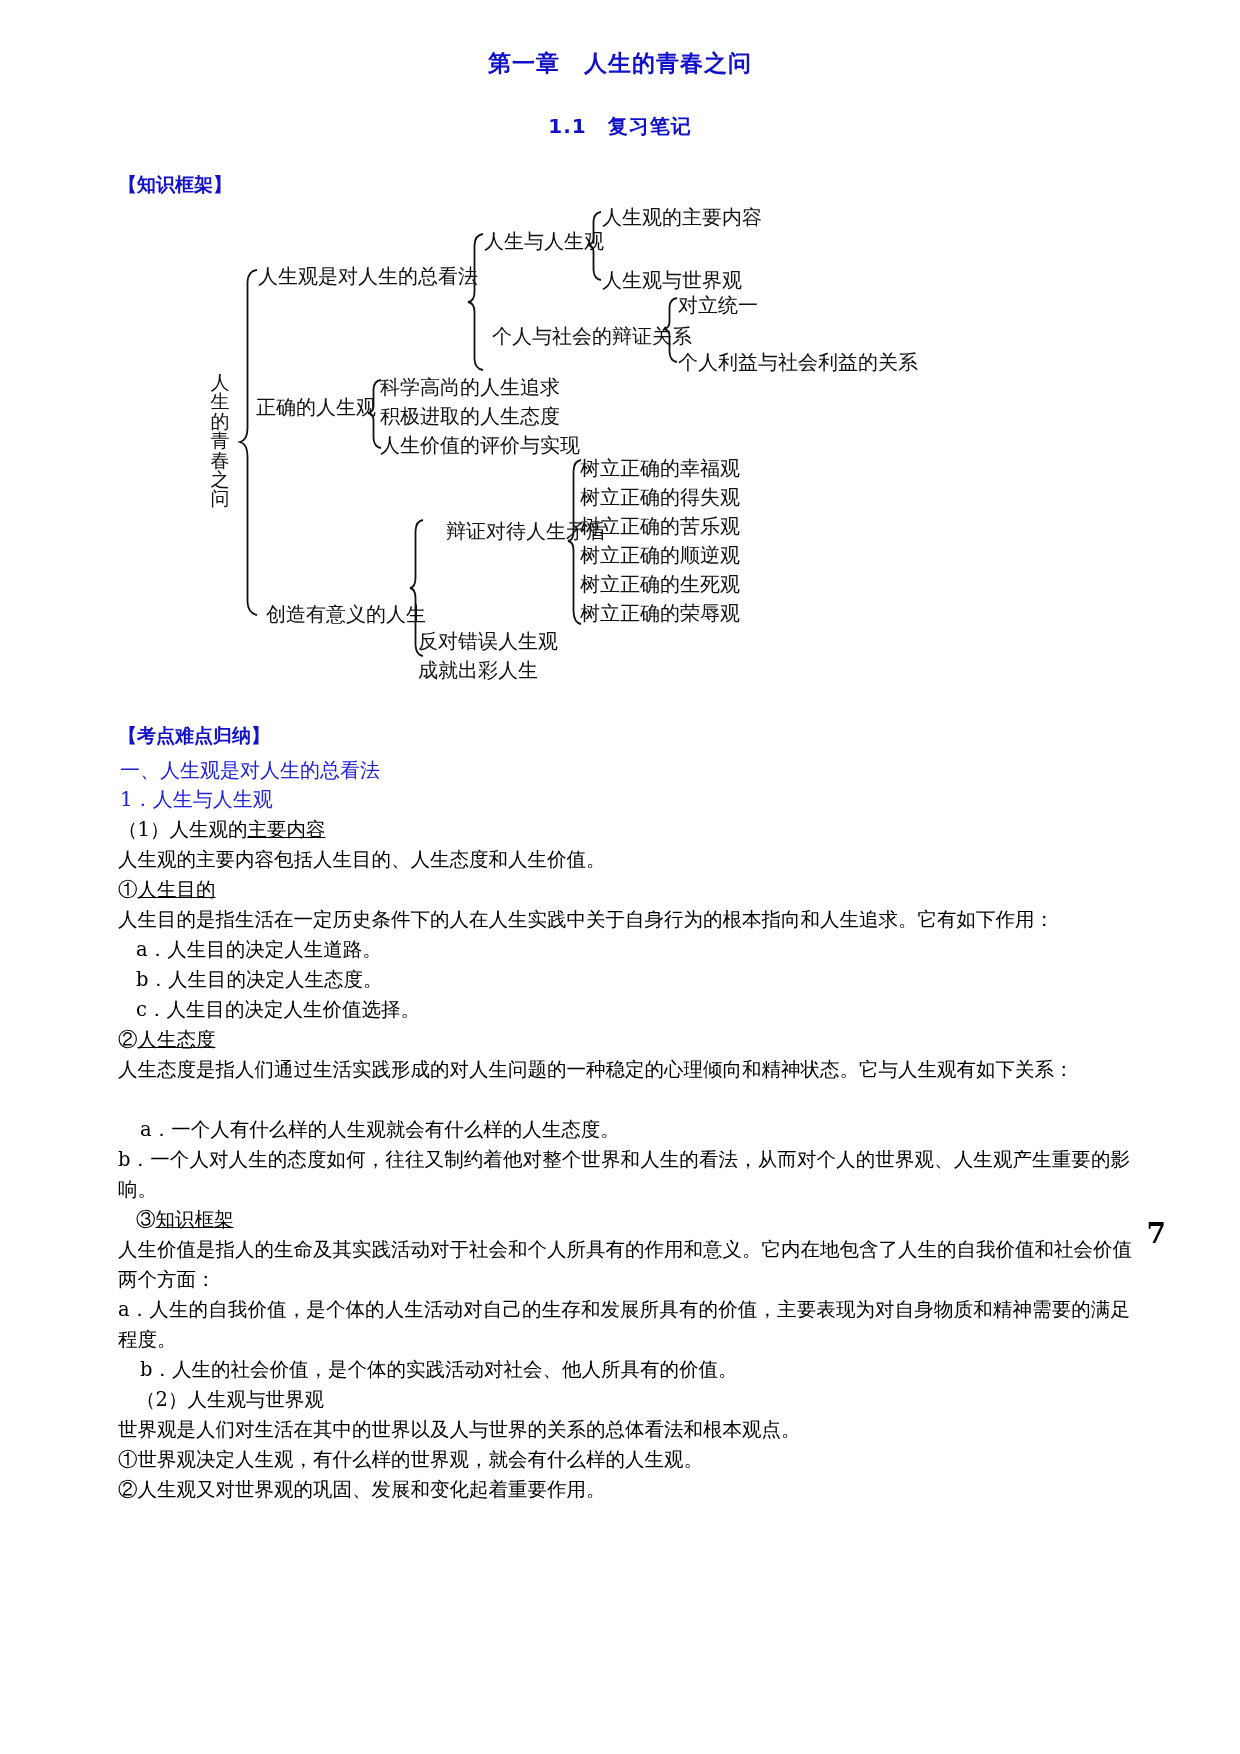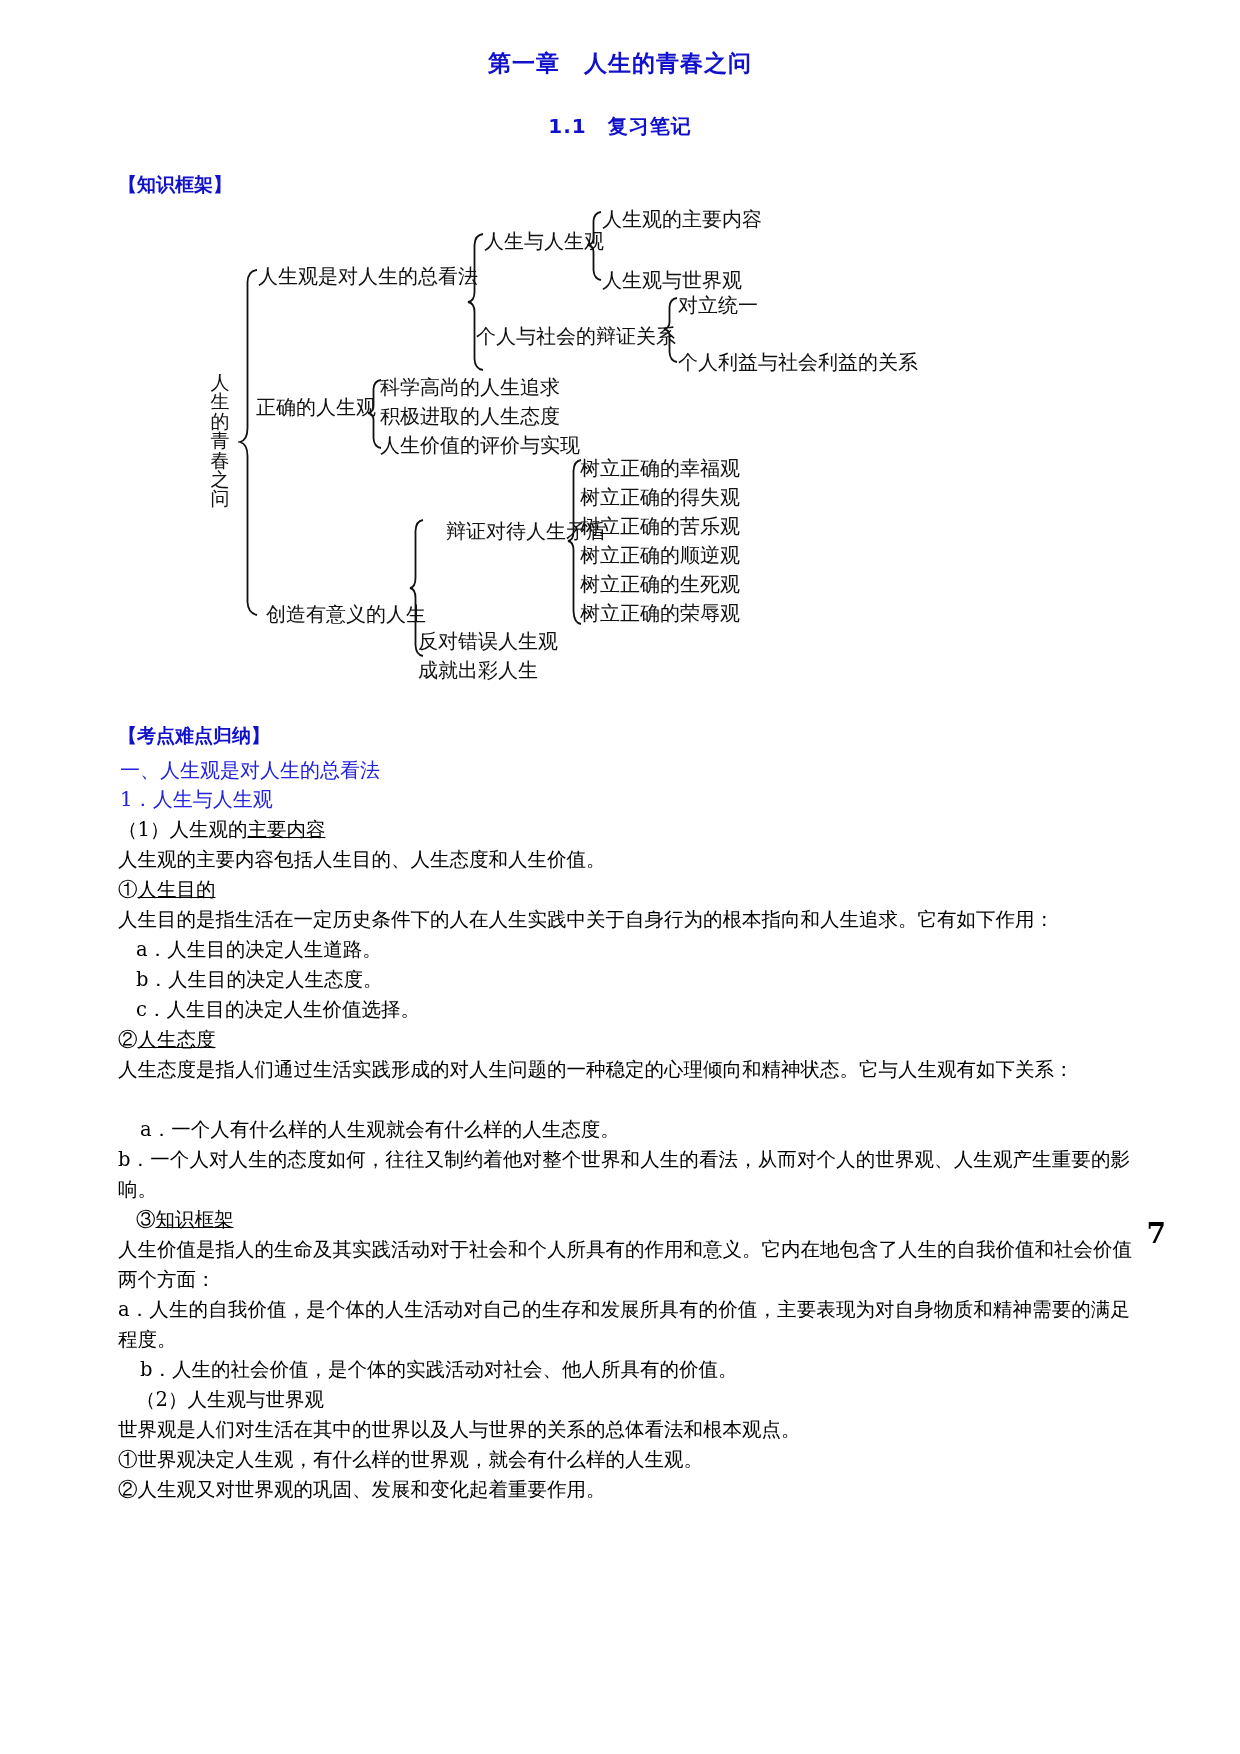--- a/index.html
+++ b/index.html
@@ -147,28 +147,28 @@
 
     <div class="node" style="top:66px; left:258px;">人生观是对人生的总看法</div>
 
     <div class="brace" style="top:32px; left:466px;">
       <svg width="20" height="140" viewBox="0 0 20 140">
         <path d="M17 2 Q9 3 8.5 13 L8.5 60 Q8.5 69 2 70 Q8.5 71 8.5 80 L8.5 127 Q9 137 17 138" fill="none" stroke="#111" stroke-width="1.8"></path>
       </svg>
     </div>
 
     <div class="node" style="top:31px; left:484px;">人生与人生观</div>
-    <div class="node" style="top:126px; left:476px;">个人与社会的辩证关系</div>
+    <div class="node" style="top:126px; left:476px;padding-left:16px;">个人与社会的辩证关系</div>
 
     <div class="brace" style="top:10px; left:586px;">
       <svg width="18" height="72" viewBox="0 0 18 72">
         <path d="M15 2 Q8 3 7.5 11 L7.5 28 Q7.5 34 2 35 Q7.5 36 7.5 42 L7.5 60 Q8 69 15 70" fill="none" stroke="#111" stroke-width="1.8"></path>
       </svg>
     </div>
-    <div class="node" style="top:9px; left:602px;">人生观的主要内容</div>
+    <div class="node" style="top:9px; left:602px;font-family:Liberation Mono, monospace;">人生观的主要内容</div>
     <div class="node" style="top:70px; left:602px;">人生观与世界观</div>
 
     <div class="brace" style="top:96px; left:662px;">
       <svg width="18" height="68" viewBox="0 0 18 68">
         <path d="M15 2 Q8 3 7.5 11 L7.5 26 Q7.5 32 2 33 Q7.5 34 7.5 40 L7.5 56 Q8 65 15 66" fill="none" stroke="#111" stroke-width="1.8"></path>
       </svg>
     </div>
     <div class="node" style="top:95px; left:678px;">对立统一</div>
     <div class="node" style="top:152px; left:678px;">个人利益与社会利益的关系</div>
 

